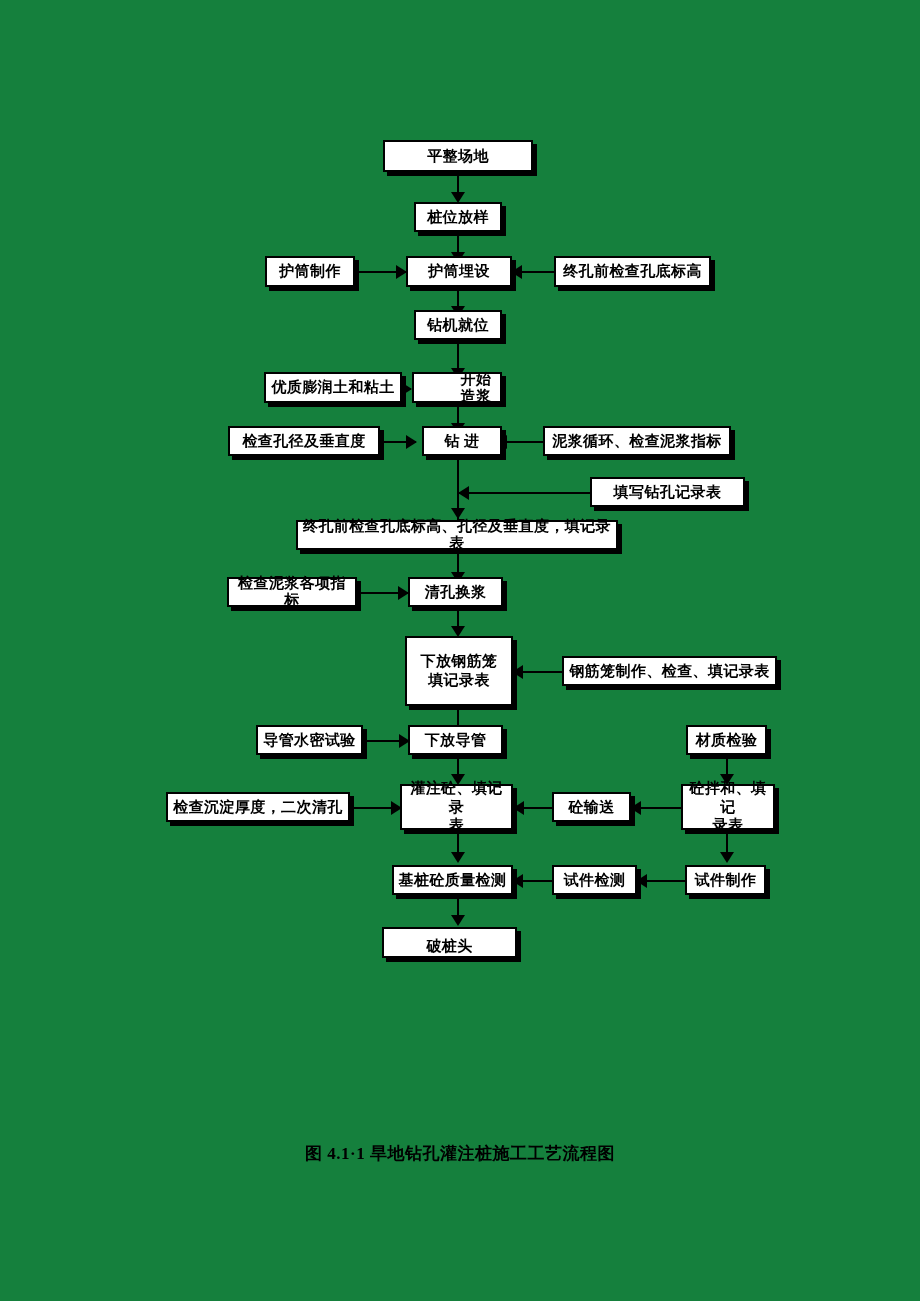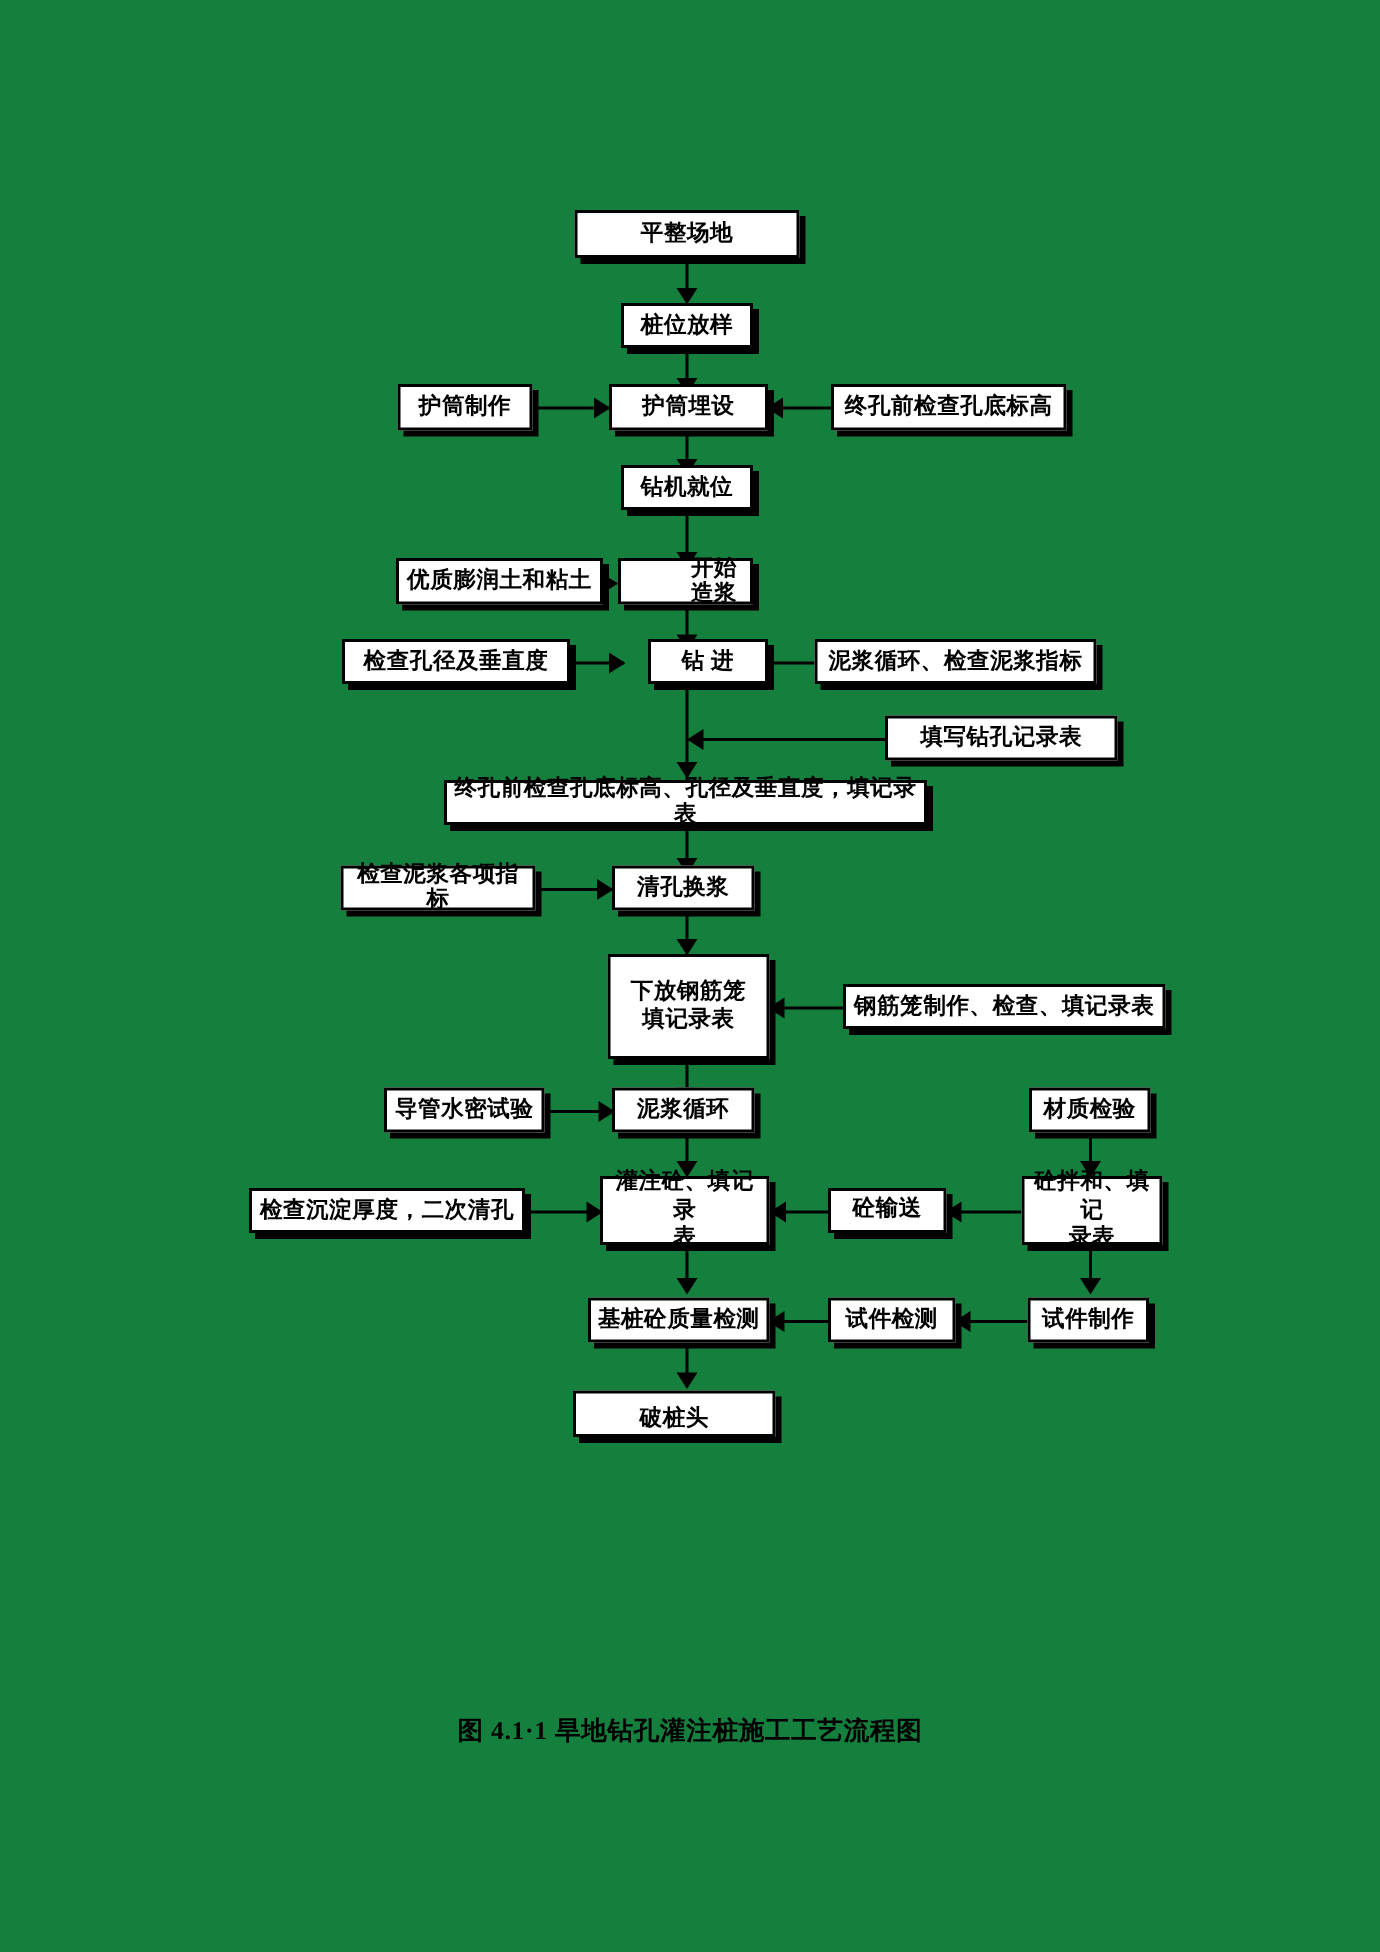--- a/index.html
+++ b/index.html
@@ -204,21 +204,21 @@
   </div>
 
   <div class="node" style="left:412px; top:372px; width:90px; height:31px;padding-left:42px;">
     <span class="txt">开始造浆</span>
   </div>
 
   <div class="node" style="left:228px; top:426px; width:152px; height:30px;">
     <span class="txt">检查孔径及垂直度</span>
   </div>
 
-  <div class="node" style="left:432px; top:426px; width:80px; height:30px;justify-content:flex-end;">
+  <div class="node" style="left:422px; top:426px; width:80px; height:30px;justify-content:flex-end;">
     <span class="txt">钻  进</span>
   </div>
 
   <div class="node" style="left:543px; top:426px; width:188px; height:30px;">
     <span class="txt">泥浆循环、检查泥浆指标</span>
   </div>
 
   <div class="node" style="left:590px; top:477px; width:155px; height:30px;">
     <span class="txt">填写钻孔记录表</span>
   </div>
@@ -242,37 +242,37 @@
 
   <div class="node" style="left:562px; top:656px; width:215px; height:30px;">
     <span class="txt">钢筋笼制作、检查、填记录表</span>
   </div>
 
   <div class="node" style="left:256px; top:725px; width:107px; height:30px;">
     <span class="txt">导管水密试验</span>
   </div>
 
   <div class="node" style="left:408px; top:725px; width:95px; height:30px;">
-    <span class="txt">泥浆循环</span>
+    <span class="txt">下放导管</span>
   </div>
 
   <div class="node" style="left:686px; top:725px; width:81px; height:30px;">
     <span class="txt">材质检验</span>
   </div>
 
   <div class="node" style="left:166px; top:792px; width:184px; height:30px;">
     <span class="txt">检查沉淀厚度，二次清孔</span>
   </div>
 
   <div class="node two-line" style="left:400px; top:784px; width:113px; height:46px; flex-direction:column;">
     <span class="txt">灌注砼、填记录</span>
     <span class="txt">表</span>
   </div>
 
-  <div class="node" style="left:552px; top:792px; width:79px; height:30px;font-family:Liberation Mono, monospace;">
+  <div class="node" style="left:552px; top:792px; width:79px; height:30px;">
     <span class="txt">砼输送</span>
   </div>
 
   <div class="node two-line" style="left:681px; top:784px; width:94px; height:46px; flex-direction:column;">
     <span class="txt">砼拌和、填记</span>
     <span class="txt">录表</span>
   </div>
 
   <div class="node" style="left:392px; top:865px; width:121px; height:30px;">
     <span class="txt">基桩砼质量检测</span>

